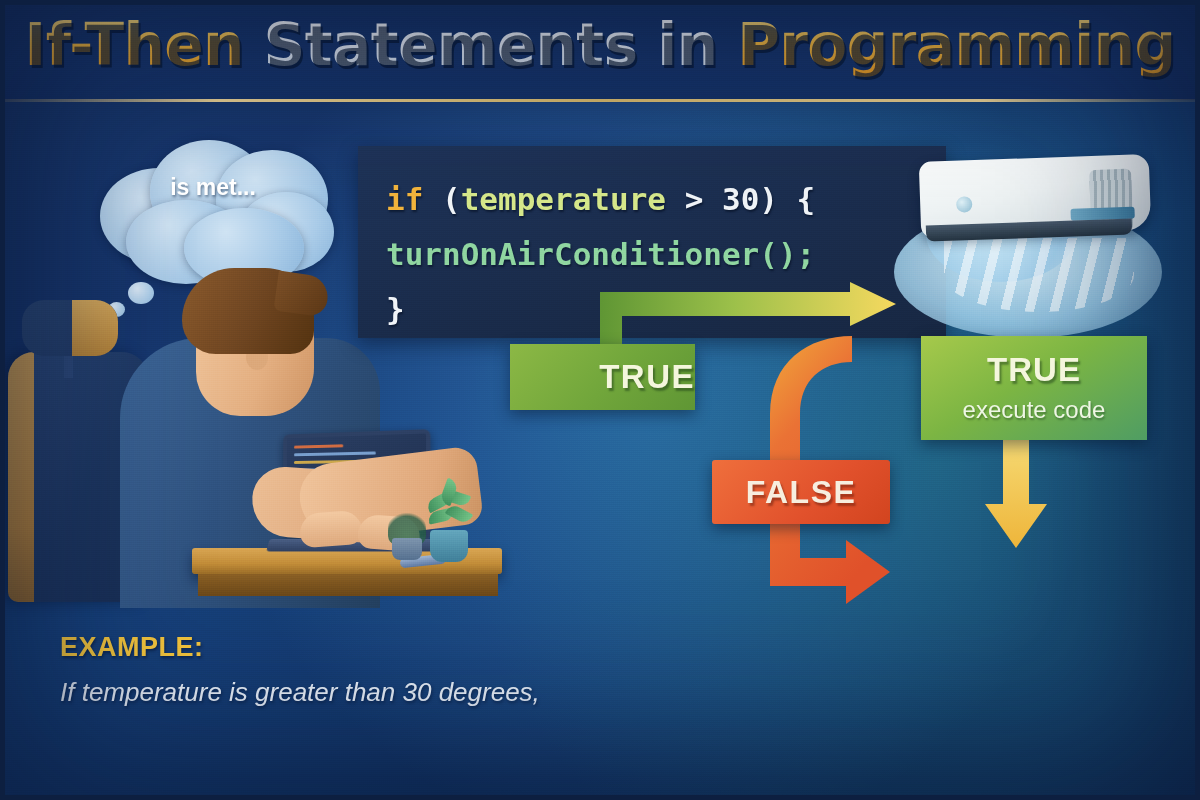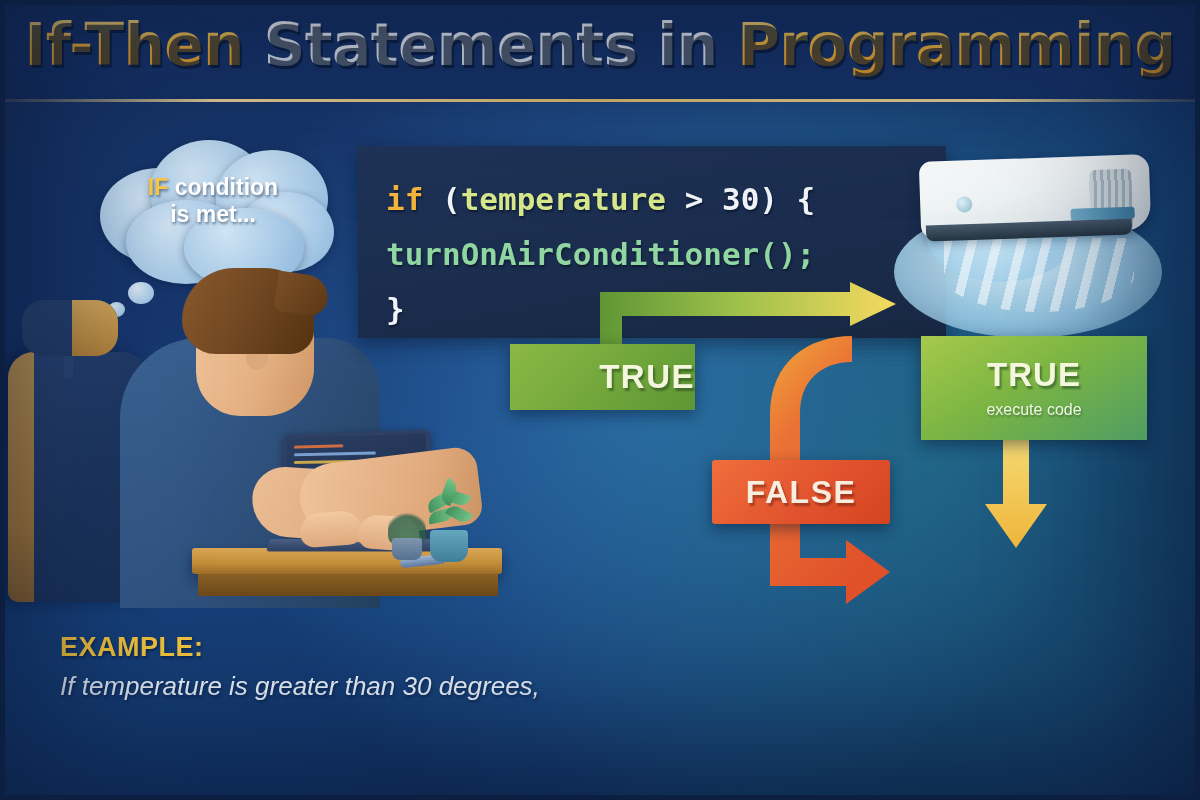--- a/index.html
+++ b/index.html
@@ -154,21 +154,21 @@
   .box-true{left:510px;top:344px;width:185px;height:66px;
     background:linear-gradient(135deg,#8cb845 0%,#71a63b 55%,#5f9634 100%);
     display:flex;align-items:center;justify-content:flex-end;z-index:6;}
   .box-true .lab{font-size:33px;font-weight:bold;color:#f4f6dd;letter-spacing:1.5px;
     text-shadow:2px 3px 2px rgba(20,50,20,.45);}
   .box-then{left:921px;top:336px;width:226px;height:104px;
     background:linear-gradient(150deg,#a6c94b 0%,#7cb543 45%,#4f9d63 100%);
     display:flex;flex-direction:column;align-items:center;justify-content:center;z-index:6;}
   .box-then .lab{font-size:33px;font-weight:bold;color:#f4f6dd;letter-spacing:1px;
     text-shadow:2px 3px 2px rgba(20,50,20,.45);line-height:1;}
-  .box-then .sub{font-size:16px;color:#eef6e4;margin-top:10px;
+  .box-then .sub{font-size:24px;color:#eef6e4;margin-top:10px;
     text-shadow:1px 2px 2px rgba(20,50,20,.4);}
   .box-false{left:712px;top:460px;width:178px;height:64px;border-radius:3px;
     background:linear-gradient(135deg,#ef6f3c 0%,#e1512c 60%,#d2441f 100%);
     display:flex;align-items:center;justify-content:center;z-index:6;}
   .box-false .lab{font-size:32px;font-weight:bold;color:#f7eedf;letter-spacing:1.5px;
     text-shadow:2px 3px 2px rgba(90,25,10,.45);}
 
   
   .panel-else{position:absolute;left:872px;top:527px;width:300px;height:240px;border-radius:14px;
     background:
@@ -192,21 +192,21 @@
   .else-txt{position:absolute;left:0;bottom:14px;width:300px;text-align:center;}
   .else-txt .lab{font-size:36px;font-weight:bold;color:#fdf4e4;letter-spacing:1px;line-height:1;
     text-shadow:2px 3px 3px rgba(95,30,10,.5);}
   .else-txt .sub{font-size:25px;color:#fdf1e2;margin-top:6px;
     text-shadow:1px 2px 3px rgba(95,30,10,.45);}
 
   
   .example{position:absolute;left:60px;top:632px;width:640px;}
   .ex-head{font-size:27px;font-weight:bold;color:#f5c53c;letter-spacing:.5px;
     text-shadow:1px 2px 3px rgba(5,20,50,.6);}
-  .ex-line{font-size:26px;font-style:italic;color:#eaf1fa;line-height:1.62;margin-top:2px;
+  .ex-line{font-size:26px;font-style:italic;color:#eaf1fa;line-height:1.62;margin-top:8px;
     text-shadow:1px 2px 3px rgba(5,20,50,.55);}
 </style>
 </head>
 <body>
 
 <div class="poster">
 
   <div class="titlebar"></div>
   <div class="title">
     <span class="t-gold">If-Then</span><span>&nbsp;</span><span class="t-white">Statements</span><span>&nbsp;</span><span class="t-white">in</span><span>&nbsp;</span><span class="t-gold">Programming</span>
@@ -214,21 +214,20 @@
   <div class="rule"></div>
 
   <div class="bubble">
     <div class="lobe" style="left:12px;top:30px;width:118px;height:96px;"></div>
     <div class="lobe" style="left:62px;top:2px;width:118px;height:104px;"></div>
     <div class="lobe" style="left:128px;top:12px;width:112px;height:98px;"></div>
     <div class="lobe" style="left:150px;top:54px;width:96px;height:80px;"></div>
     <div class="lobe" style="left:38px;top:62px;width:120px;height:84px;"></div>
     <div class="lobe" style="left:96px;top:70px;width:120px;height:80px;"></div>
     <div class="txt">
-      <div><span class="kw">IF</span><span> condition</span></div>
       <div>is met...</div>
     </div>
   </div>
   <div class="tail" style="left:128px;top:282px;width:26px;height:22px;"></div>
   <div class="tail" style="left:108px;top:302px;width:17px;height:15px;"></div>
 
   <div class="scene">
     <div class="chair-back"></div>
     <div class="chair-edge"></div>
     <div class="chair-post"></div>

